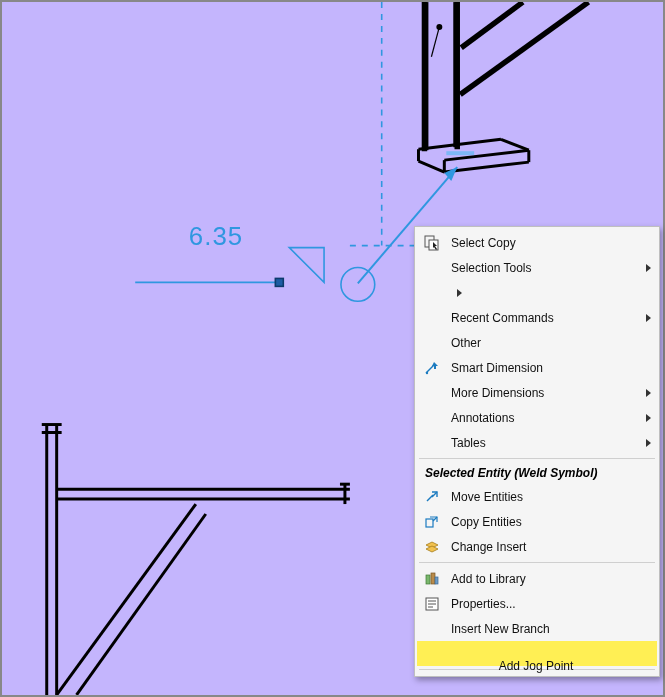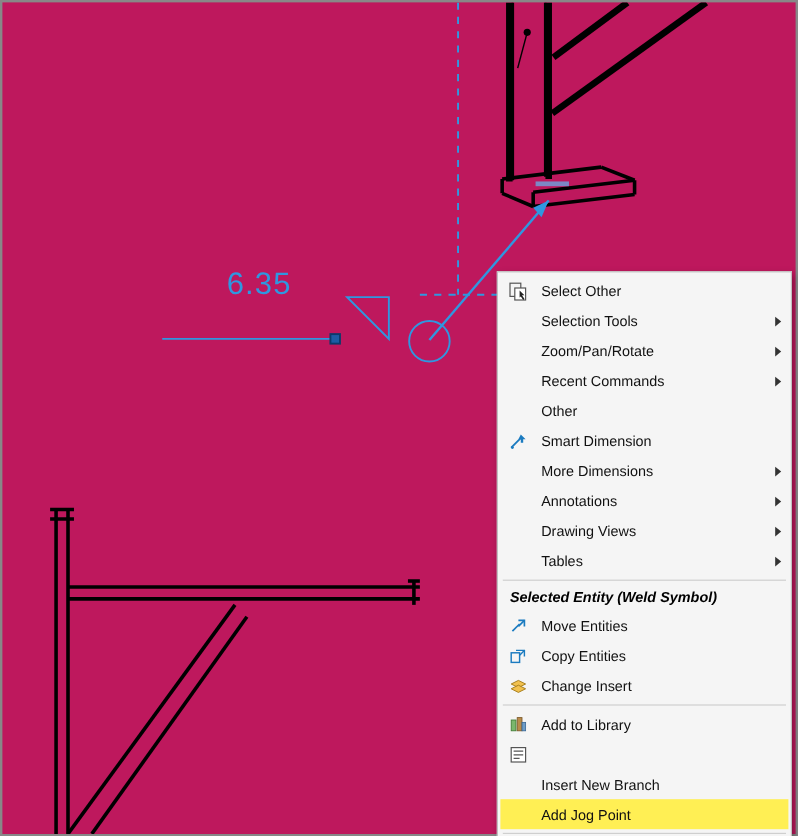--- a/index.html
+++ b/index.html
@@ -6,21 +6,21 @@
   html, body {
     margin: 0; padding: 0;
     width: 665px; height: 697px;
     overflow: hidden;
     font-family: "Segoe UI", Arial, sans-serif;
     font-size: 12px;
   }
   .stage {
     position: relative;
     width: 665px; height: 697px;
-    background: #be185d;
+    background: #c4b5fd;
     border: 2px solid #888;
   }
   .drawing-svg {
     position: absolute;
     inset: 0;
     width: 100%;
     height: 100%;
   }
   .anno-text {
     font-family: "Segoe UI", Arial, sans-serif;
@@ -64,20 +64,21 @@
     flex-shrink: 0;
     margin-right: 8px;
   }
   .menu-row .label {
     flex: 1;
     color: #111;
     font-size: 12px;
   }
   .menu-row.highlight {
     background: #ffef54;
+    flex-direction: column;
   }
   .menu-row .sub-arrow {
     width: 0; height: 0;
     border-left: 5px solid #333;
     border-top: 4px solid transparent;
     border-bottom: 4px solid transparent;
     margin-left: 6px;
   }
   .menu-sep {
     height: 1px;
@@ -158,32 +159,31 @@
 <div class="context-menu">
 
   <div class="menu-row">
     <span class="icon-slot">
       <svg width="16" height="16" viewBox="0 0 16 16">
         <rect x="1" y="1" width="9" height="11" fill="none" stroke="#555" stroke-width="1"></rect>
         <rect x="5" y="5" width="9" height="10" fill="#fff" stroke="#555" stroke-width="1"></rect>
         <path d="M 9 7 L 13 11 L 11 11 L 13 14 L 12 15 L 10 12 L 9 13 Z" fill="#222"></path>
       </svg>
     </span>
-    <span class="label">Select Other</span>
+    <span class="label">Select Copy</span>
   </div>
 
   <div class="menu-row">
     <span class="icon-slot"></span>
     <span class="label">Selection Tools</span>
     <span class="sub-arrow"></span>
   </div>
 
   <div class="menu-row">
     <span class="icon-slot"></span>
-    <span class="label">Zoom/Pan/Rotate</span>
     <span class="sub-arrow"></span>
   </div>
 
   <div class="menu-row">
     <span class="icon-slot"></span>
     <span class="label">Recent Commands</span>
     <span class="sub-arrow"></span>
   </div>
 
   <div class="menu-row">
@@ -207,25 +207,20 @@
     <span class="label">More Dimensions</span>
     <span class="sub-arrow"></span>
   </div>
 
   <div class="menu-row">
     <span class="icon-slot"></span>
     <span class="label">Annotations</span>
     <span class="sub-arrow"></span>
   </div>
 
-  <div class="menu-row">
-    <span class="icon-slot"></span>
-    <span class="label">Drawing Views</span>
-    <span class="sub-arrow"></span>
-  </div>
 
   <div class="menu-row">
     <span class="icon-slot"></span>
     <span class="label">Tables</span>
     <span class="sub-arrow"></span>
   </div>
 
   <div class="menu-sep"></div>
 
   <div class="menu-section-header">Selected Entity (Weld Symbol)</div>
@@ -277,20 +272,21 @@
 
   <div class="menu-row">
     <span class="icon-slot">
       <svg width="16" height="16" viewBox="0 0 16 16">
         <rect x="2" y="2" width="12" height="12" fill="#fff" stroke="#555" stroke-width="1"></rect>
         <line x1="4" y1="5" x2="12" y2="5" stroke="#555"></line>
         <line x1="4" y1="8" x2="12" y2="8" stroke="#555"></line>
         <line x1="4" y1="11" x2="9" y2="11" stroke="#555"></line>
       </svg>
     </span>
+    <span class="label">Properties...</span>
   </div>
 
   <div class="menu-row">
     <span class="icon-slot"></span>
     <span class="label">Insert New Branch</span>
   </div>
 
   <div class="menu-row highlight">
     <span class="icon-slot"></span>
     <span class="label">Add Jog Point</span>

